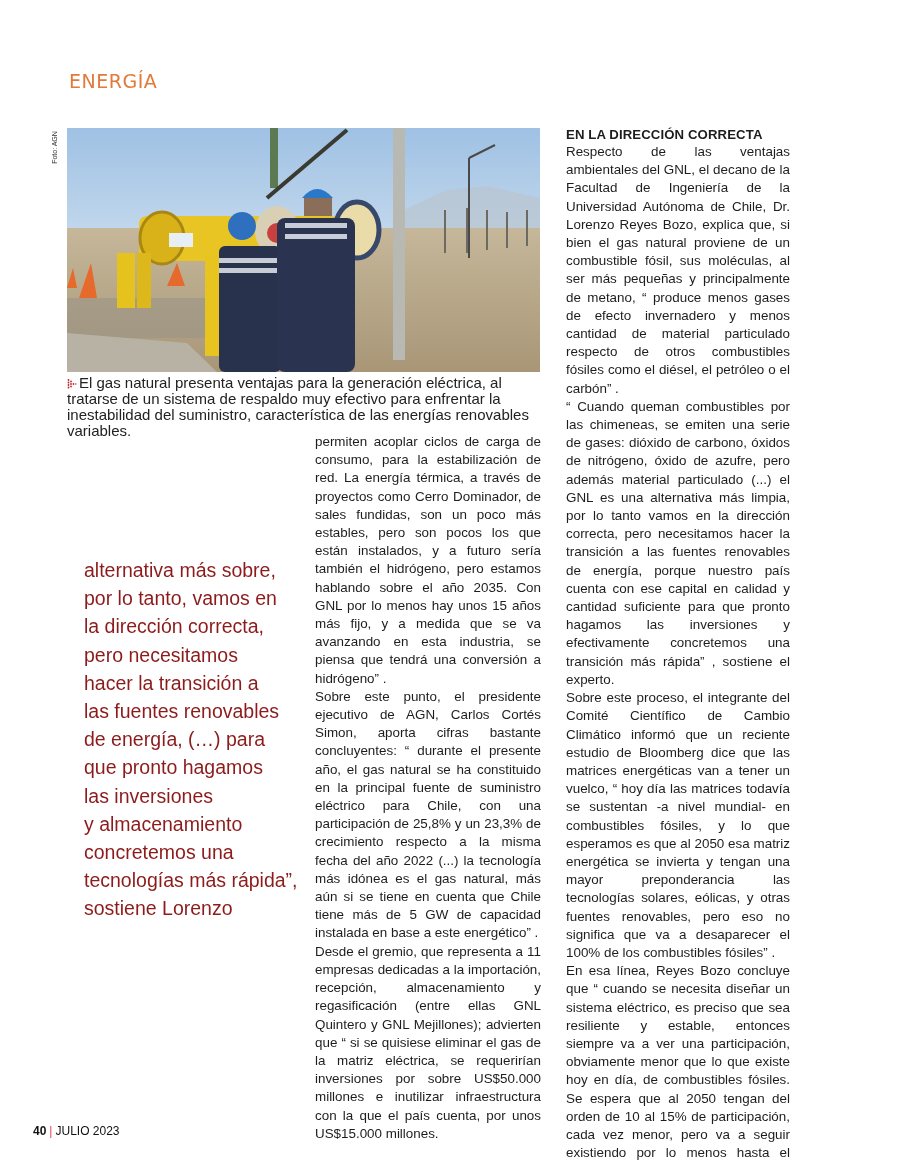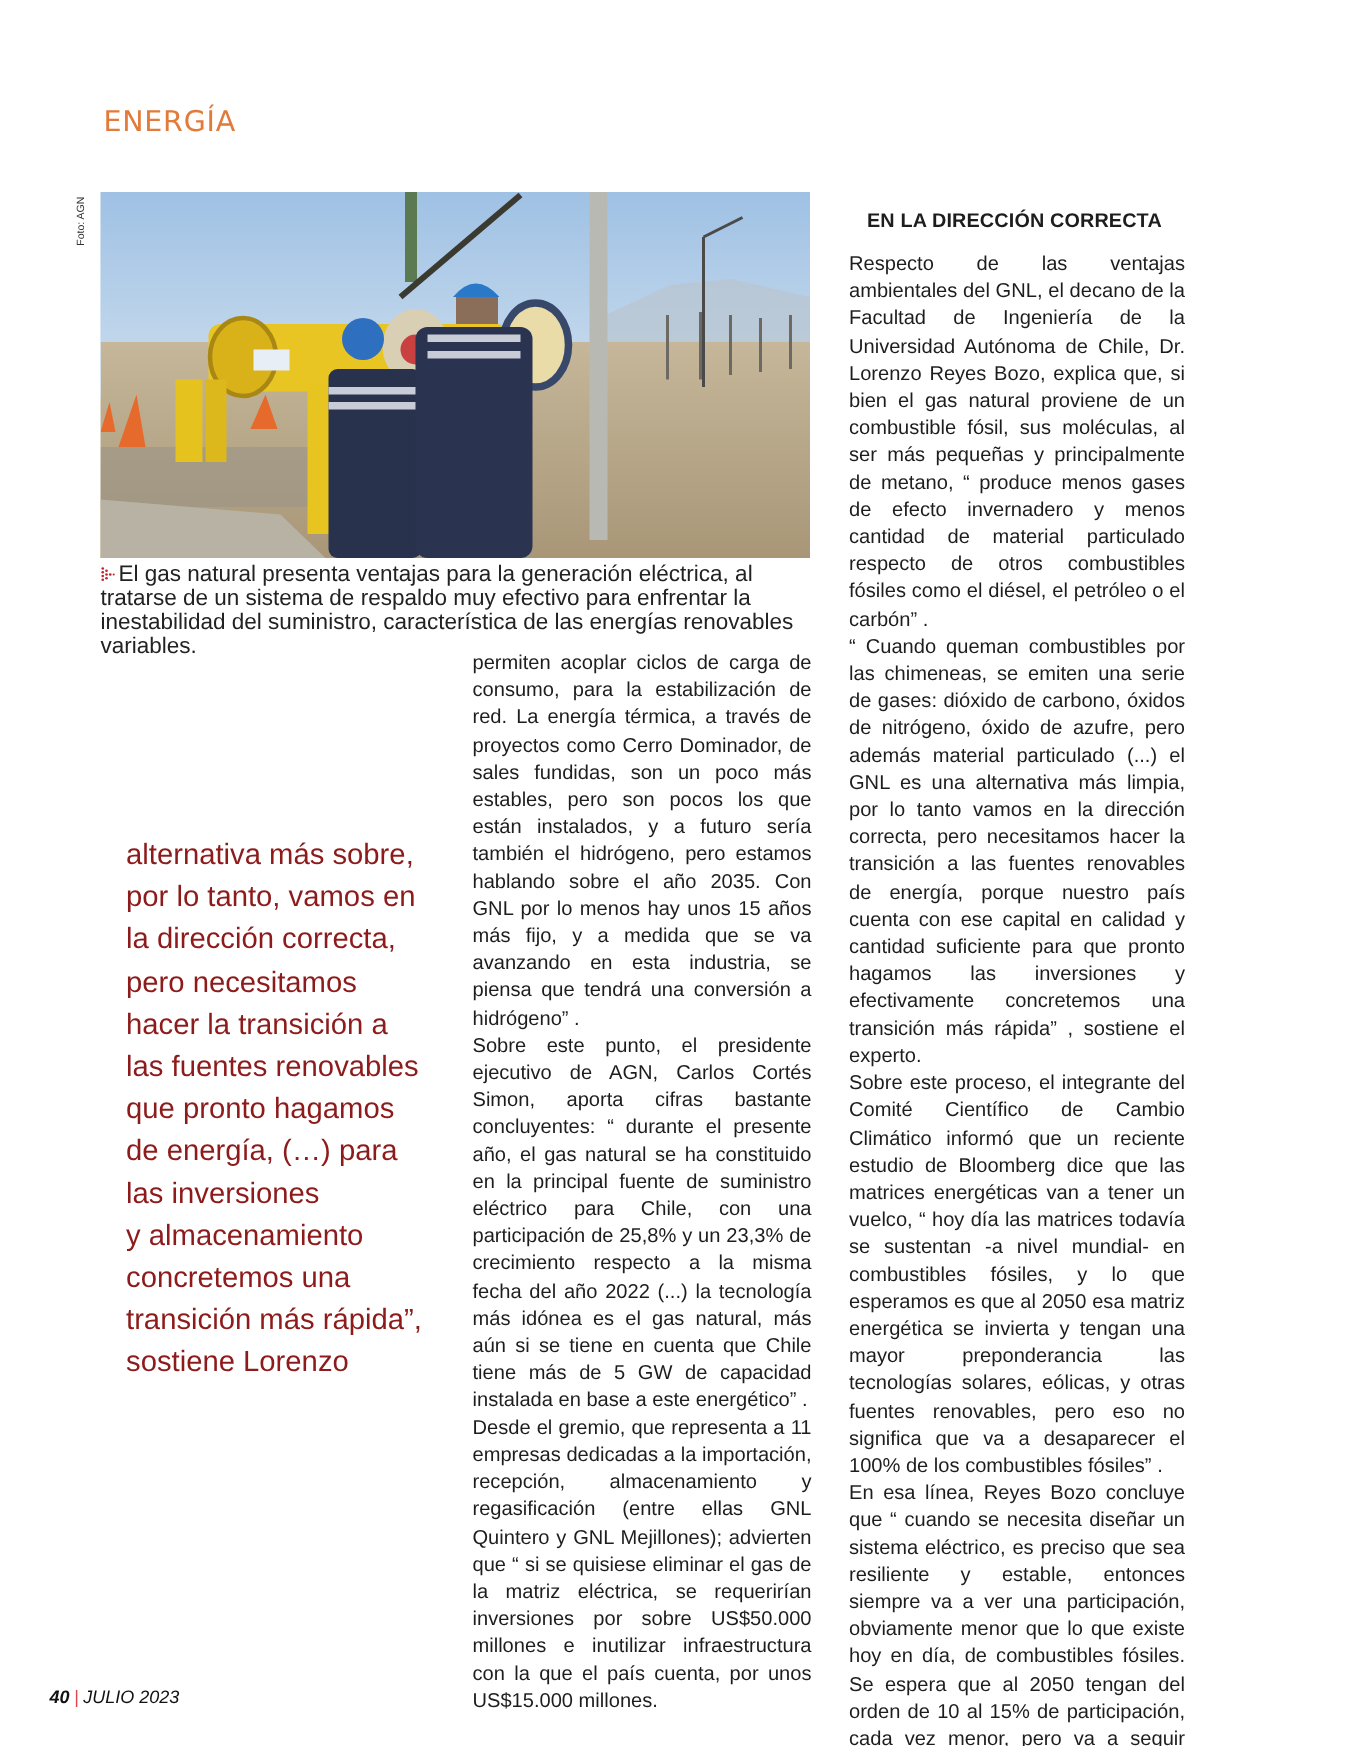--- a/index.html
+++ b/index.html
@@ -10,22 +10,22 @@
   .photo { position: absolute; left: 67px; top: 128px; width: 473px; height: 244px; overflow: hidden; background: linear-gradient(#a9c8e6 0%, #bcd6ee 55%, #c9c0aa 57%, #b5a489 100%); }
   .caption { position: absolute; left: 67px; top: 375px; width: 478px; font-size: 15px; line-height: 16px; color: #222; text-indent: 0; }
   .bullet-icon { display: inline-block; width: 10px; height: 10px; vertical-align: -1px; margin-right: 2px; }
   .quote { position: absolute; left: 63px; top: 556px; width: 240px; color: #8d1b1b; font-size: 19.5px; line-height: 28.2px; }
   .quote .bullet-icon { width: 16px; height: 16px; vertical-align: 0px; margin-right: 4px; }
   .quote .indent { padding-left: 21px; display: block; }
   .col { position: absolute; font-size: 13.4px; line-height: 18.2px; text-align: justify; color: #1d1d1d; }
   .col p { margin: 0; }
   .col-mid { left: 315px; top: 433px; width: 226px; }
   .col-right { left: 566px; top: 127px; width: 224px; }
-  .col-right h3 { margin: 12px; font-size: 13.2px; font-weight: bold; letter-spacing: 0.1px; line-height: 16px; }
-  .folio { position: absolute; left: 33px; top: 1124px; font-size: 12px; color: #111; font-style: italic; }
+  .col-right h3 { margin: 0; font-size: 13.2px; font-weight: bold; letter-spacing: 0.1px; line-height: 16px; }
+  .folio { position: absolute; left: 33px; top: 1124px; font-size: 12px; color: #111; }
   .folio .num { font-weight: bold; }
   .folio .sep { color: #e0474c; margin: 0 3px; }
 </style>
 </head>
 <body>
 
 <div class="section-header">ENERGÍA</div>
 
 <div class="photo-credit">
   <span>Foto: AGN</span>
@@ -106,26 +106,26 @@
   </svg><span>El gas natural presenta ventajas para la generación eléctrica, al tratarse de un sistema de respaldo muy efectivo para enfrentar la inestabilidad del suministro, característica de las energías renovables variables.</span>
 </div>
 
 <div class="quote">
   <span class="indent">alternativa más sobre,</span>
   <span class="indent">por lo tanto, vamos en</span>
   <span class="indent">la dirección correcta,</span>
   <span class="indent">pero necesitamos</span>
   <span class="indent">hacer la transición a</span>
   <span class="indent">las fuentes renovables</span>
+  <span class="indent">de energía, (…) para</span>
   <span class="indent">que pronto hagamos</span>
-  <span class="indent">de energía, (…) para</span>
   <span class="indent">las inversiones</span>
   <span class="indent">y almacenamiento</span>
   <span class="indent">concretemos una</span>
-  <span class="indent">transición más rápida”,</span>
+  <span class="indent">tecnologías más rápida”,</span>
   <span class="indent">sostiene Lorenzo</span>
 </div>
 
 <div class="col col-mid">
   <p>permiten acoplar ciclos de carga de consumo, para la estabilización de red. La energía térmica, a través de proyectos como Cerro Dominador, de sales fundidas, son un poco más estables, pero son pocos los que están instalados, y a futuro sería también el hidrógeno, pero estamos hablando sobre el año 2035. Con GNL por lo menos hay unos 15 años más fijo, y a medida que se va avanzando en esta industria, se piensa que tendrá una conversión a hidrógeno” .</p>
   <p>Sobre este punto, el presidente ejecutivo de AGN, Carlos Cortés Simon, aporta cifras bastante concluyentes: “ durante el presente año, el gas natural se ha constituido en la principal fuente de suministro eléctrico para Chile, con una participación de 25,8% y un 23,3% de crecimiento respecto a la misma fecha del año 2022 (...) la tecnología más idónea es el gas natural, más aún si se tiene en cuenta que Chile tiene más de 5 GW de capacidad instalada en base a este energético” .</p>
   <p>Desde el gremio, que representa a 11 empresas dedicadas a la importación, recepción, almacenamiento y regasificación (entre ellas GNL Quintero y GNL Mejillones); advierten que “ si se quisiese eliminar el gas de la matriz eléctrica, se requerirían inversiones por sobre US$50.000 millones e inutilizar infraestructura con la que el país cuenta, por unos US$15.000 millones.</p>
 </div>
 
 <div class="col col-right">

